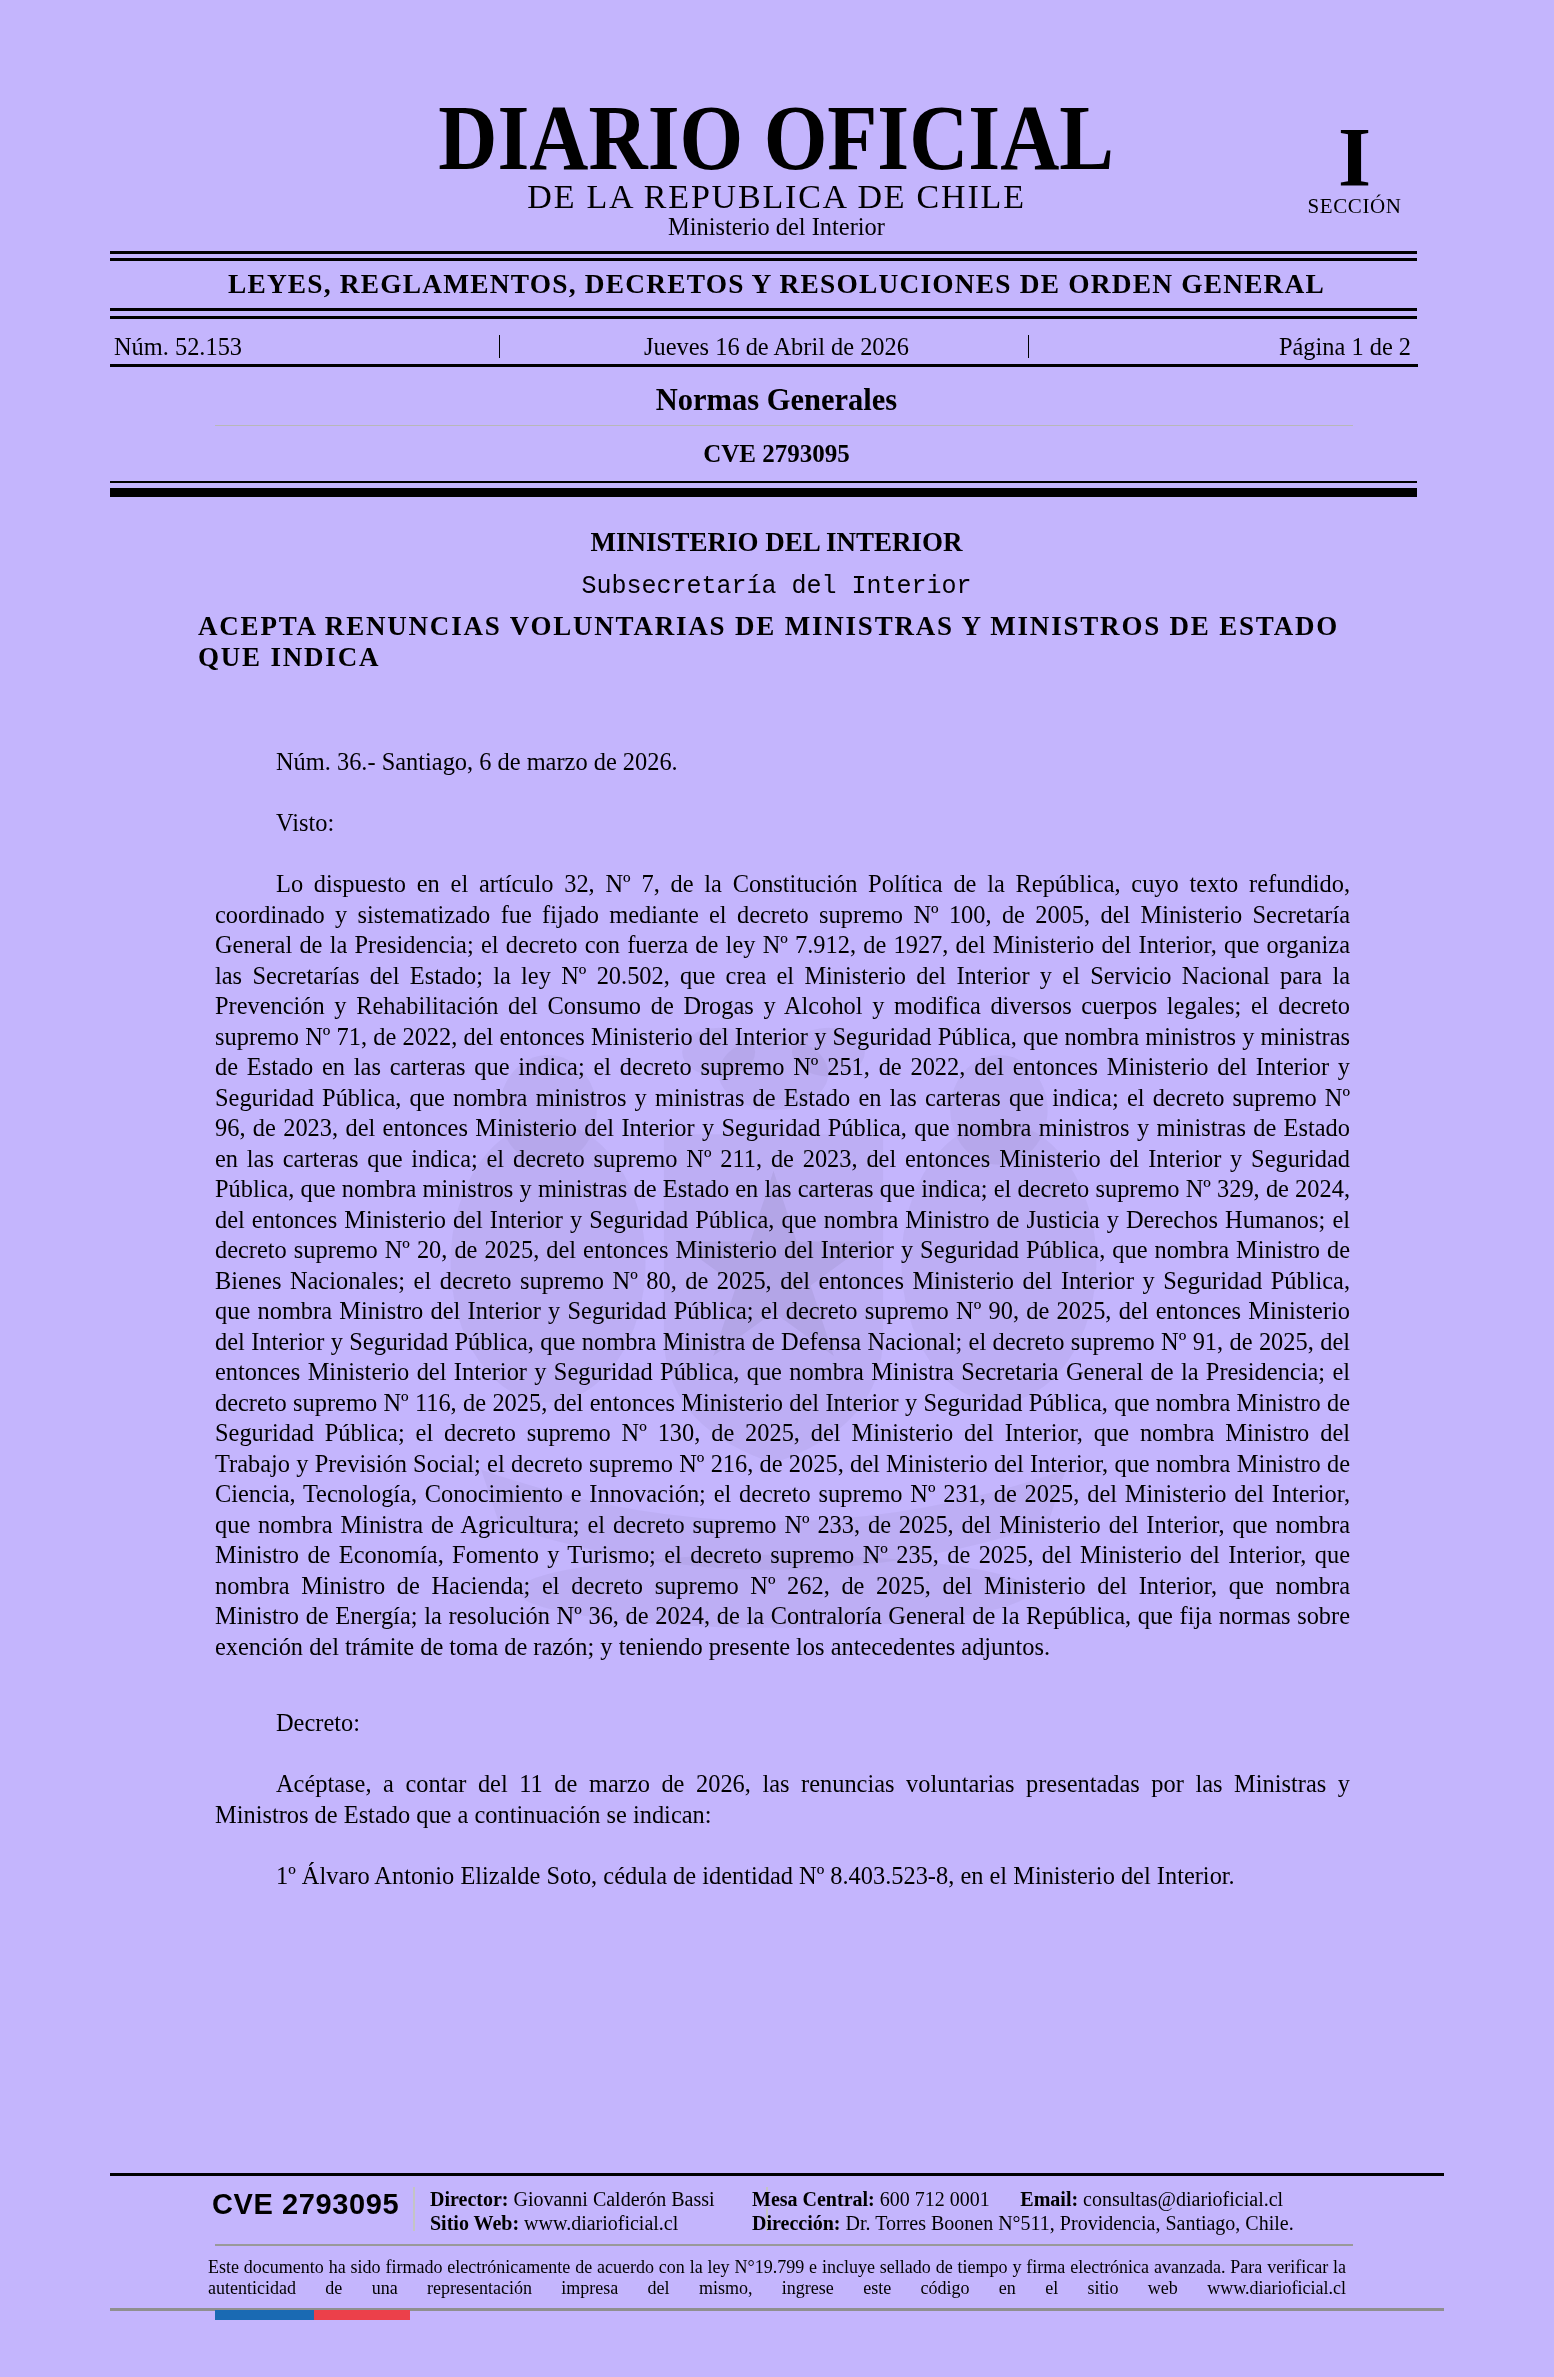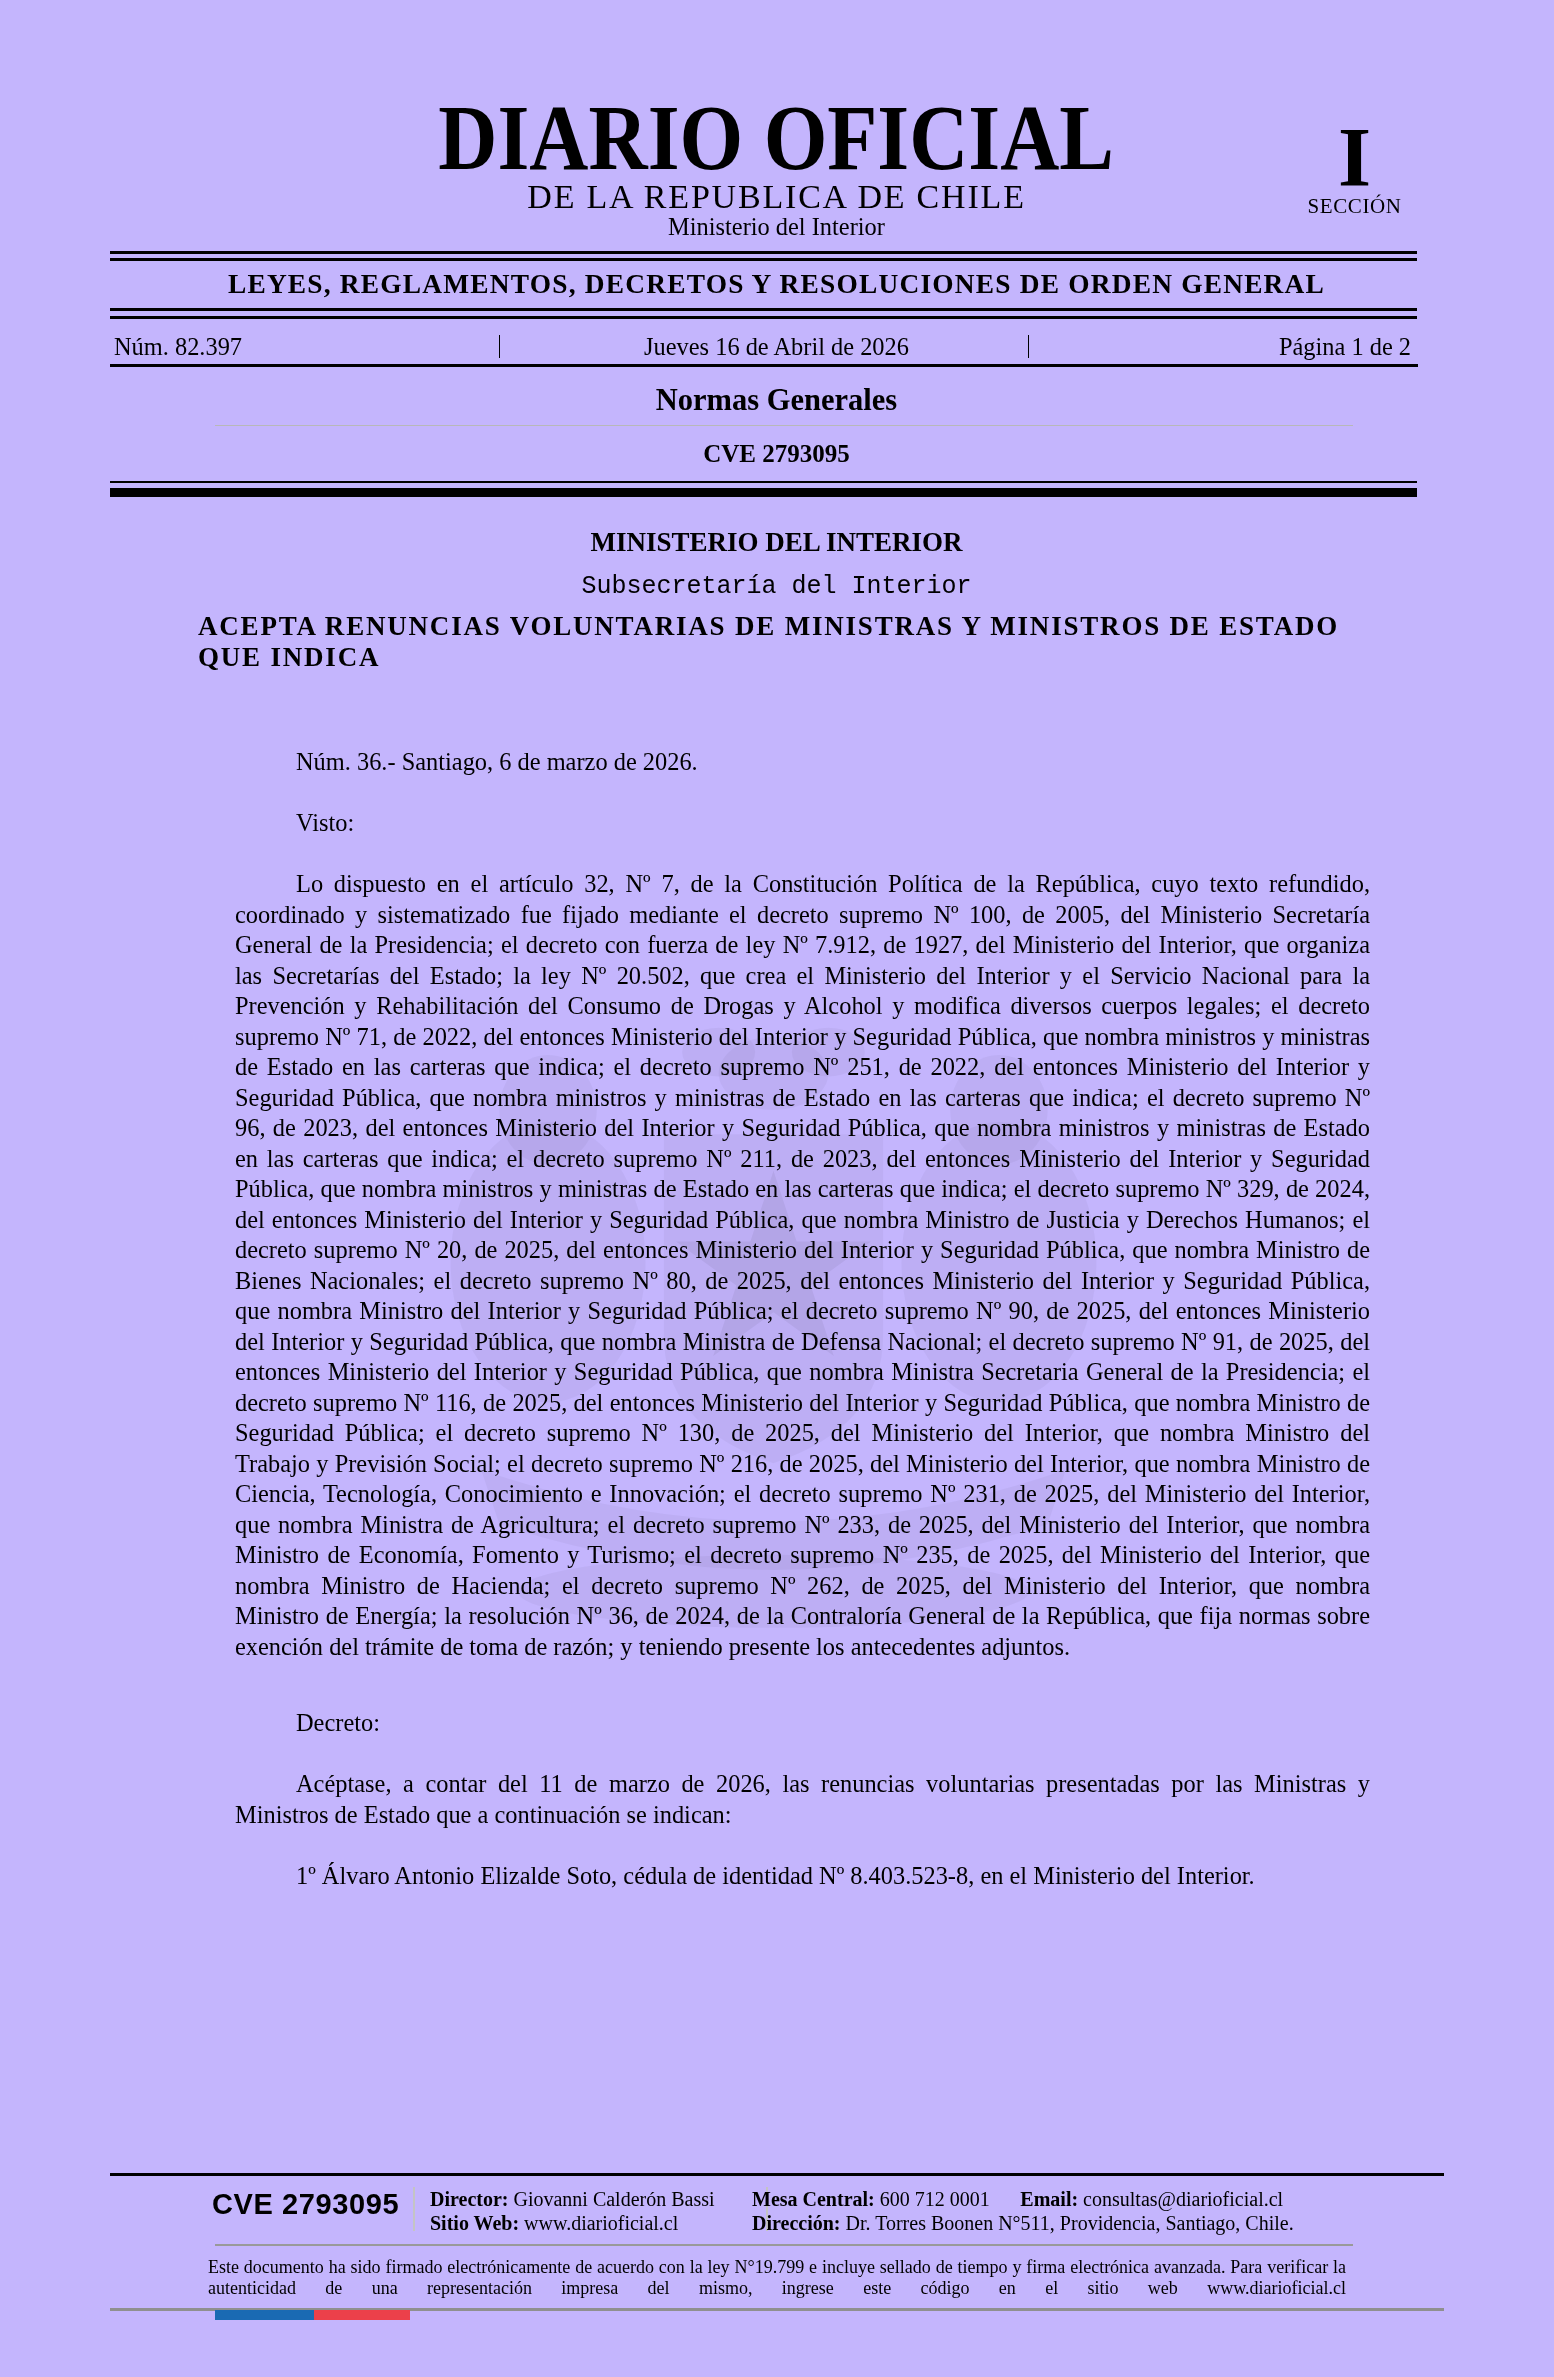--- a/index.html
+++ b/index.html
@@ -31,21 +31,21 @@
   .normas-title{top:385px;font-size:30.5px;font-weight:bold;}
   .hairline{position:absolute;left:215px;width:1138px;height:1.2px;background:#b8b8b8;}
   .cve-heading{top:441px;font-size:25px;font-weight:bold;}
 
   .article-ministry{top:529px;font-size:27px;font-weight:bold;}
   .article-subsecretary{top:574px;font-size:25px;font-family:Liberation Mono, monospace;}
   .article-title{position:absolute;left:198px;width:1158px;top:611px;
         font-size:27px;font-weight:bold;letter-spacing:1.8px;line-height:30.5px;}
 
   .doc-body{position:absolute;left:215px;top:747px;width:1135px;
-        font-size:24.4px;line-height:30.5px;text-align:justify;margin-left:20px;}
+        font-size:24.4px;line-height:30.5px;text-align:justify;}
   .doc-body p{margin:0;text-indent:61px;}
   .doc-body p.gap50{margin-top:30.5px;}
   .doc-body p.gap75{margin-top:46px;}
 
   .watermark{position:absolute;left:347px;top:872px;width:853px;height:878px;}
 
   
   .footer-cve{position:absolute;left:212px;top:2188px;
         font-family:"Liberation Sans", sans-serif;font-size:29px;font-weight:bold;letter-spacing:0.6px;}
   .footer-divider{position:absolute;top:2187px;width:1.8px;height:44px;background:#c4c4c4;}
@@ -87,21 +87,21 @@
   <div class="section-block section-label">SECCIÓN</div>
 
   <div class="rule" style="left:110px;top:251px;width:1307px;height:3px;"></div>
   <div class="rule" style="left:110px;top:258px;width:1307px;height:3px;"></div>
 
   <div class="center-band banner-text">LEYES, REGLAMENTOS, DECRETOS Y RESOLUCIONES DE ORDEN GENERAL</div>
 
   <div class="rule" style="left:110px;top:308px;width:1307px;height:3px;"></div>
   <div class="rule" style="left:110px;top:316px;width:1307px;height:3px;"></div>
 
-  <div class="meta-issue">Núm. 82.397</div>
+  <div class="meta-issue">Núm. 52.153</div>
   <div class="center-band meta-row">Jueves 16 de Abril de 2026</div>
   <div class="meta-page">Página 1 de 2</div>
   <div class="meta-divider" style="left:499px;"></div>
   <div class="meta-divider" style="left:1028px;"></div>
 
   <div class="rule" style="left:110px;top:364px;width:1308px;height:3px;"></div>
 
   <div class="center-band normas-title">Normas Generales</div>
   <div class="hairline" style="top:425px;"></div>
   <div class="center-band cve-heading">CVE 2793095</div>

